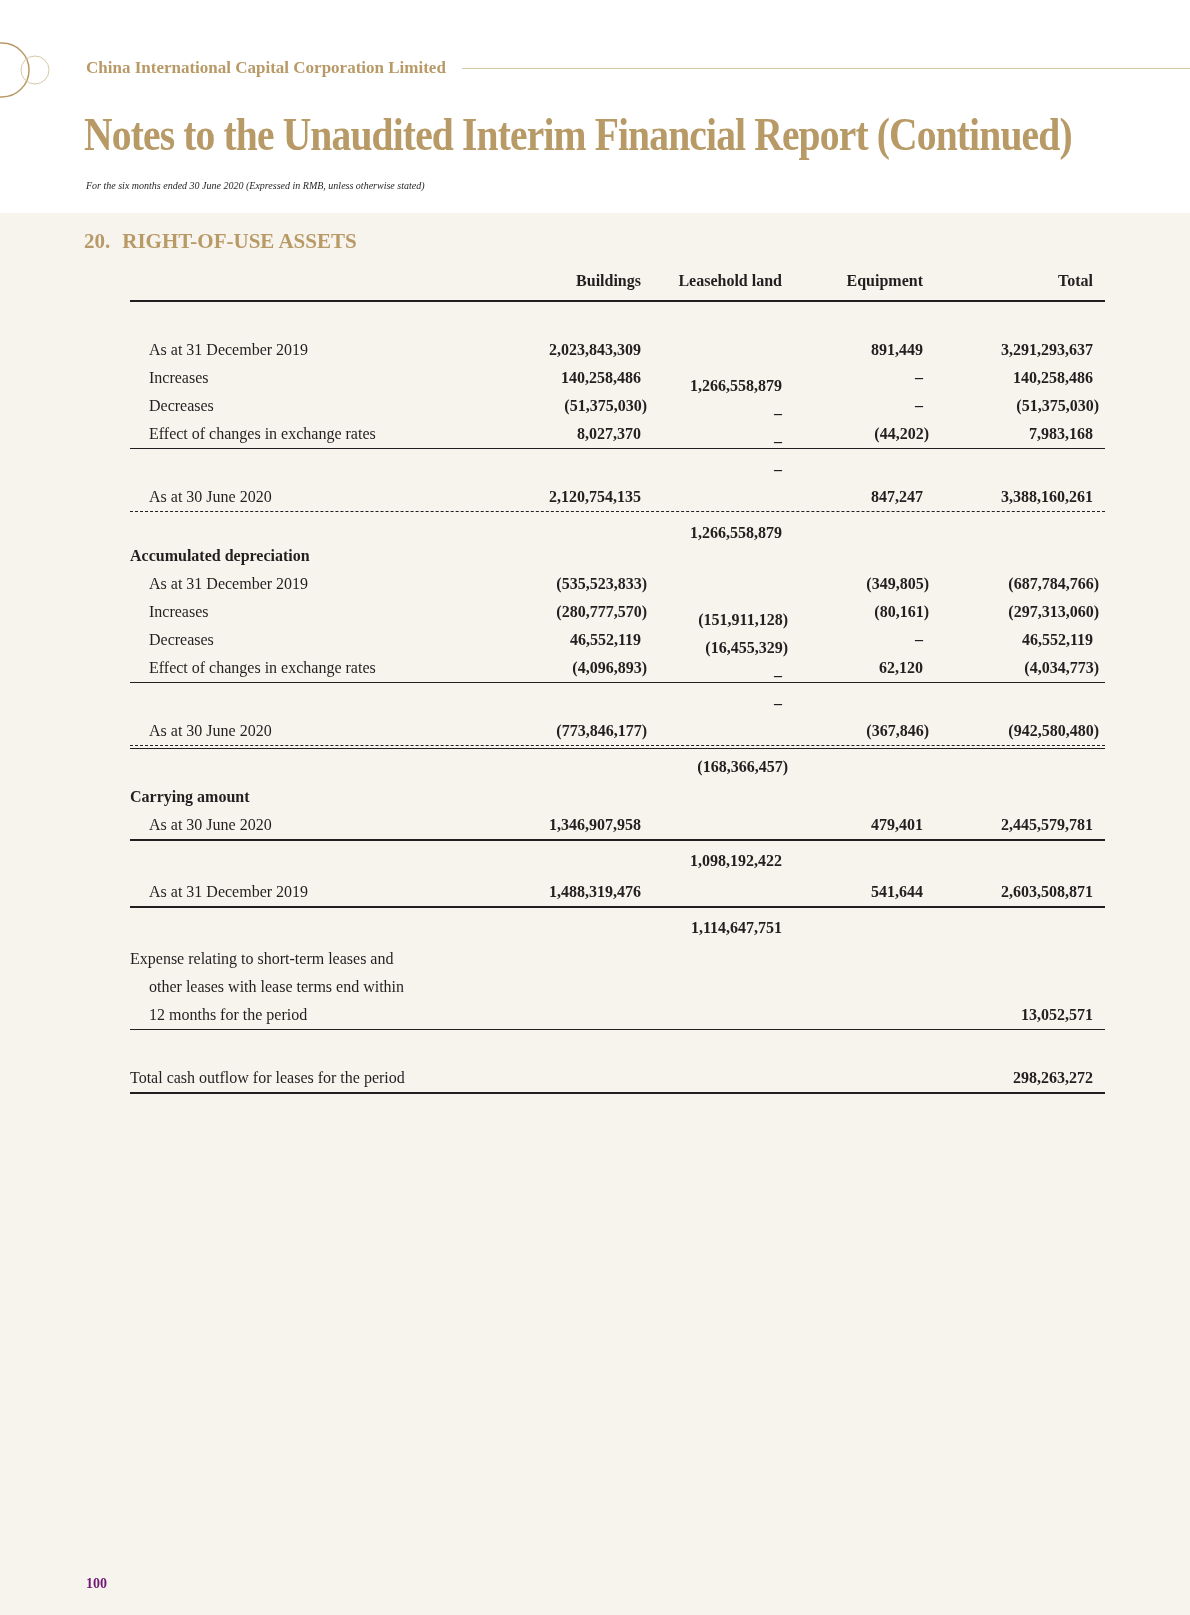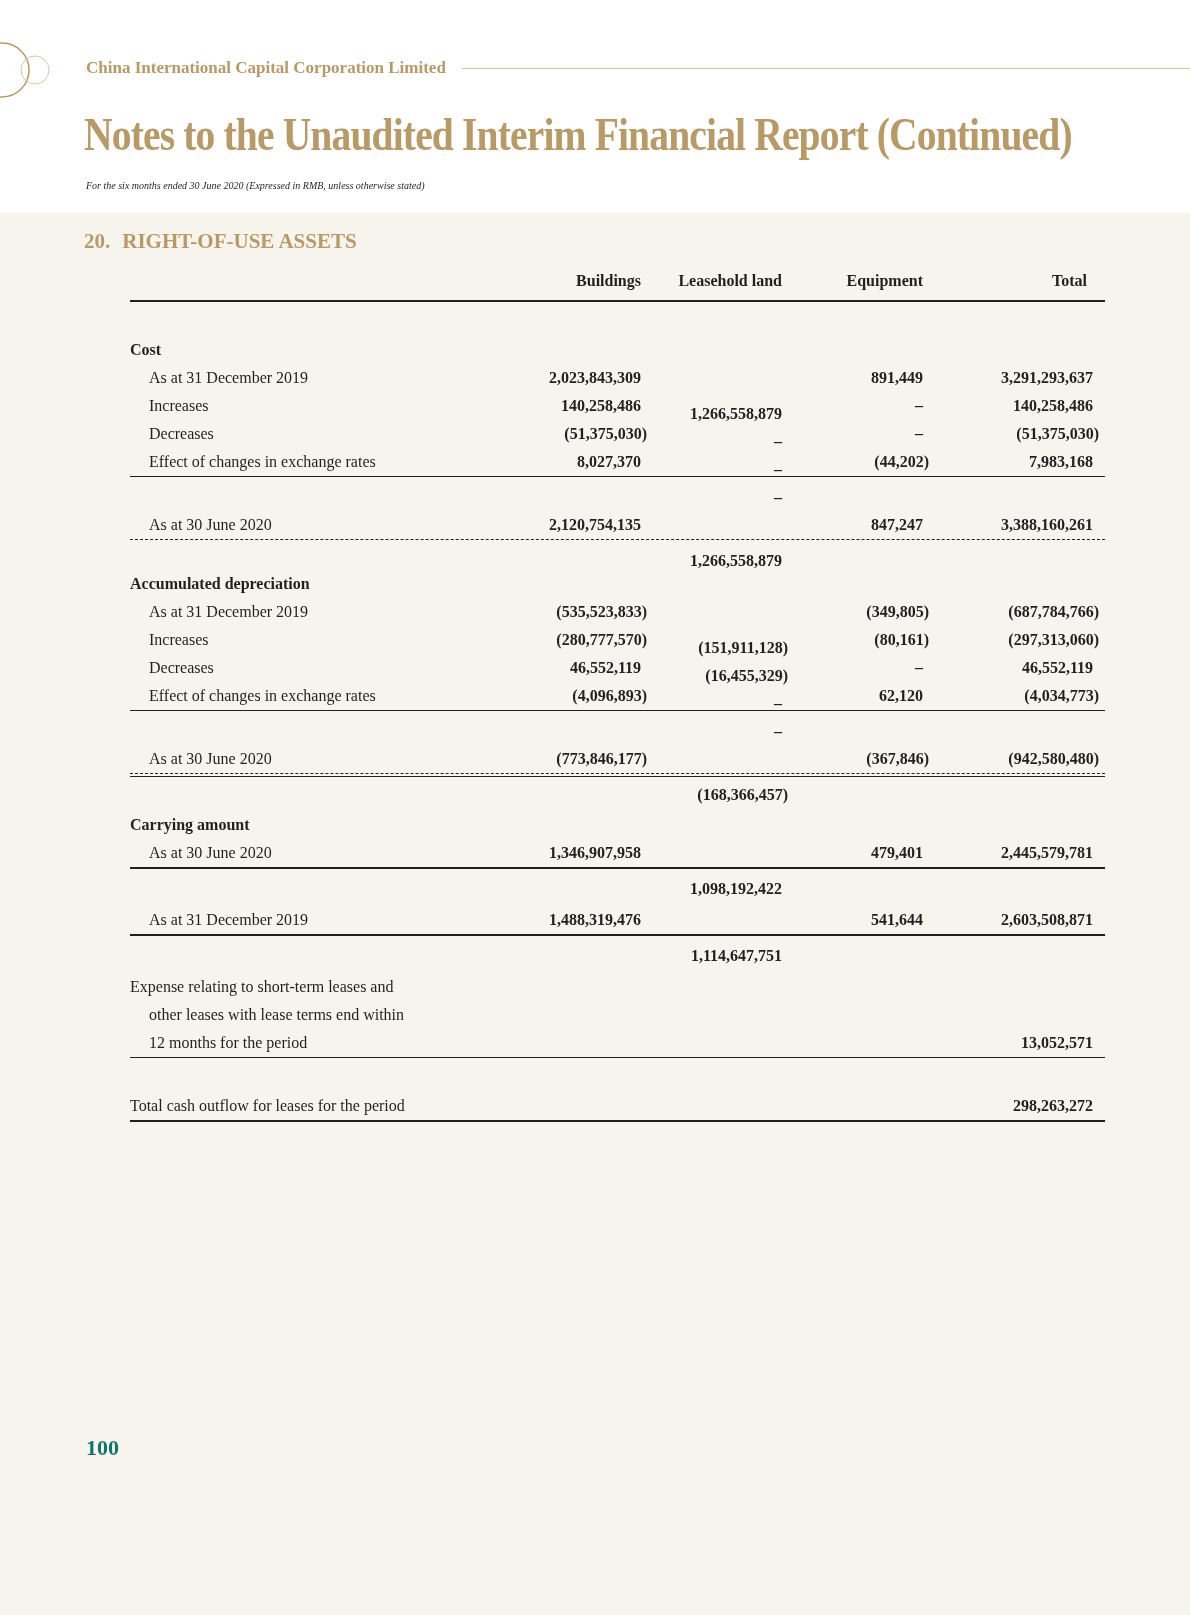--- a/index.html
+++ b/index.html
@@ -50,22 +50,22 @@
   .paren-adj { margin-right: -6px; }
 
   .hdr { position: relative; height: 30px; font-size: 16px; font-weight: bold; }
   .hdr span { position: absolute; top: 2px; white-space: nowrap; text-align: center; }
 
   .rule-solid { height: 0; border-top: 2px solid #231f20; margin-left: 0; }
   .rule-thin { height: 0; border-top: 1px solid #231f20; }
   .rule-dash { height: 0; border-top: 1px dashed #231f20; }
 
   .page-number {
-    position: absolute; left: 86px; top: 1435px;
-    font-size: 22px; font-weight: bold; color: #0f766e;
+    position: absolute; left: 86px; top: 1576px;
+    font-size: 14px; font-weight: bold; color: #701a75;
   }
 </style>
 </head>
 <body>
 
 <div class="header-band"></div>
 
 <svg class="logo" viewBox="0 0 60 60">
   <circle cx="2" cy="30" r="27" fill="none" stroke="#b89a67" stroke-width="1.5"></circle>
   <circle cx="35" cy="30" r="14" fill="none" stroke="#d6c9a8" stroke-width="1"></circle>
@@ -79,29 +79,26 @@
 <div class="section-title">
   <span class="num">20.</span><span>RIGHT-OF-USE ASSETS</span>
 </div>
 
 <div class="tbl">
 
   <div class="hdr">
     <span style="right:464px">Buildings</span>
     <span style="right:323px">Leasehold land</span>
     <span style="right:182px">Equipment</span>
-    <span style="right:18px">Total</span>
-  </div>
-  <div class="rule-solid"></div>
-
-  <div style="height:34px"></div>
-
-  <div class="row">
-    <span class="label bold">Cost</span>
-  </div>
+    <span style="right:12px">Total</span>
+  </div>
+  <div class="rule-solid"></div>
+
+  <div style="height:34px"></div>
+
   <div class="row">
     <span class="label indent">As at 31 December 2019</span>
     <span class="cell c0">2,023,843,309</span>
     <span class="cell c1">1,266,558,879</span>
     <span class="cell c2">891,449</span>
     <span class="cell c3">3,291,293,637</span>
   </div>
   <div class="row">
     <span class="label indent">Increases</span>
     <span class="cell c0">140,258,486</span>

